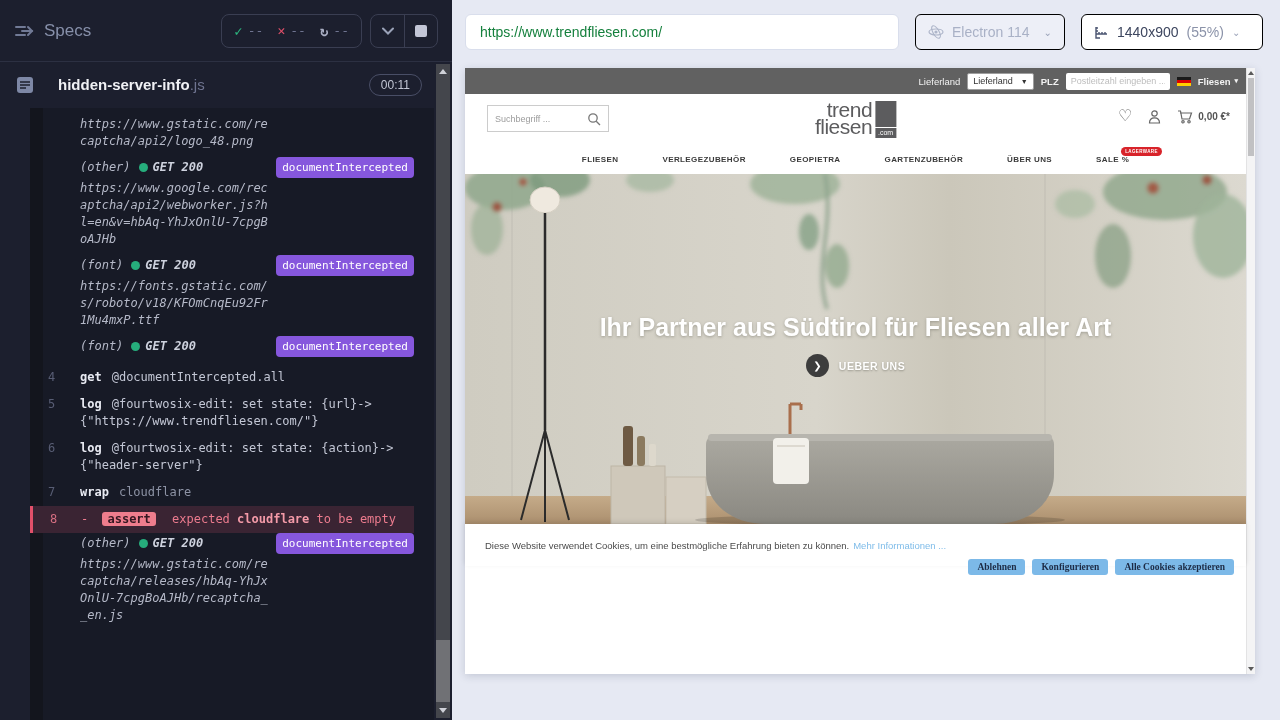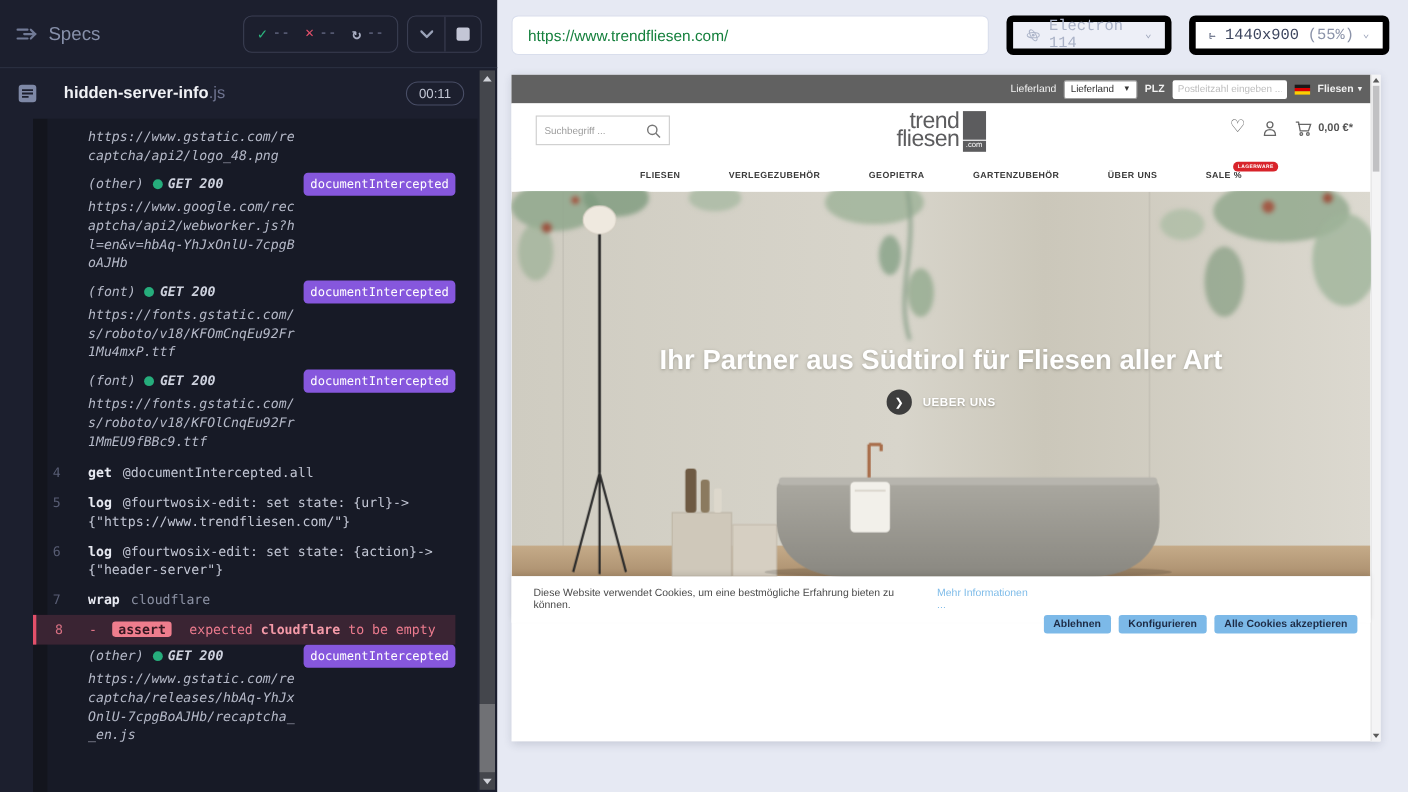--- a/index.html
+++ b/index.html
@@ -51,21 +51,21 @@
   .lp-track { position:absolute; inset:0; background:#44464c; }
   .lp-up { position:absolute; top:5px; left:3px; width:0; height:0; border-left:4px solid transparent; border-right:4px solid transparent; border-bottom:5px solid #cfd1d8; }
   .lp-down { position:absolute; bottom:5px; left:3px; width:0; height:0; border-left:4px solid transparent; border-right:4px solid transparent; border-top:5px solid #cfd1d8; }
   .lp-thumb { position:absolute; left:0; right:0; bottom:16px; height:62px; background:#707175; }
 
   
   .right { flex:1; display:flex; flex-direction:column; }
   .rt-toolbar { display:flex; gap:16px; padding:14px 17px 0 13px; align-items:center; flex:none; }
   .url-box { flex:1; height:36px; background:#fff; border:1px solid #d9deec; border-radius:6px; display:flex; align-items:center; padding:0 14px; }
   .url-box input { border:none; outline:none; width:100%; font-size:14px; color:#15803d; background:transparent; font-family:inherit; }
-  .sel { height:36px; border:6px solid #000000; border-radius:6px; display:flex; align-items:center; gap:8px; padding:0 12px; font-size:14px; flex:none;font-family:Liberation Mono, monospace; }
+  .sel { height:36px; border:1px solid #000000; border-radius:6px; display:flex; align-items:center; gap:8px; padding:0 12px; font-size:14px; flex:none; }
   .sel.browser { background:#edeff7; color:#a9b1c6; width:150px; }
   .sel.viewport { background:#fff; color:#3d465f; width:182px; }
   .vp-dim { color:#8b93a9; }
   .chev { font-size:10px; color:#9aa2b8; margin-left:auto; }
   .chev2 { font-size:10px; color:#9aa2b8; }
 
   .preview { margin:18px 0 0 13px; width:790px; height:606px; background:#fff; box-shadow:0 2px 8px rgba(40,50,80,.18); display:flex; }
   .site { width:781px; display:flex; flex-direction:column; }
 
   .site-topbar { height:26px; background:#616161; display:flex; align-items:center; justify-content:flex-end; gap:7px; padding:0 8px; color:#f2f2f2; font-size:9.5px; flex:none; }
@@ -102,21 +102,21 @@
   .hero svg { position:absolute; inset:0; }
   .hero-title { position:absolute; top:122px; left:0; right:0; text-align:center; color:#fff; font-size:25px; font-weight:bold; text-shadow:0 1px 3px rgba(60,60,50,.35);margin-top:17px; }
   .hero-cta { position:absolute; top:180px; left:0; right:0; display:flex; justify-content:center; align-items:center; gap:10px; cursor:pointer; }
   .cta-circle { width:23px; height:23px; border-radius:50%; background:#3d3d3d; color:#fff; display:flex; align-items:center; justify-content:center; font-size:10px; }
   .cta-label { color:#fff; font-weight:bold; font-size:10.5px; letter-spacing:.5px; text-shadow:0 1px 2px rgba(60,60,50,.4); }
 
   .cookie { height:42px; background:#fff; display:flex; align-items:center; padding:0 12px 0 20px; gap:4px; box-shadow:0 -2px 5px rgba(0,0,0,.10); position:relative; z-index:2; flex:none; }
   .cookie-msg { font-size:9.5px; color:#4a4a4a; }
   .cookie-link { font-size:9.5px; color:#7fbce9; cursor:pointer; }
   .cookie-buttons { margin-left:auto; display:flex; gap:7px; }
-  .cookie-btn { background:#7cb9e8; border:none; border-radius:3px; padding:3px 9px; font-size:9.5px; font-weight:bold; color:#1d2b45; font-family:Liberation Sans, sans-serif; cursor:pointer; white-space:nowrap;margin-top:44px; }
+  .cookie-btn { background:#7cb9e8; border:none; border-radius:3px; padding:3px 9px; font-size:9.5px; font-weight:bold; color:#1d2b45; font-family:Liberation Serif, serif; cursor:pointer; white-space:nowrap;margin-top:44px; }
 
   .site-scroll { width:9px; background:#f4f4f5; border-left:1px solid #e3e3e4; position:relative; flex:none; }
   .ss-up { position:absolute; top:3px; left:1px; width:0; height:0; border-left:3px solid transparent; border-right:3px solid transparent; border-bottom:4px solid #5a5a5a; }
   .ss-down { position:absolute; bottom:3px; left:1px; width:0; height:0; border-left:3px solid transparent; border-right:3px solid transparent; border-top:4px solid #5a5a5a; }
   .ss-thumb { position:absolute; top:10px; left:1px; width:6px; height:78px; background:#c1c1c3; }
 </style>
 </head>
 <body>
 
 <div class="left">
@@ -189,21 +189,20 @@
         </div>
         <div class="req-url">https://fonts.gstatic.com/s/roboto/v18/KFOmCnqEu92Fr1Mu4mxP.ttf</div>
       </div>
       <div class="req">
         <div class="req-meta">
           <span class="req-type">(font)</span>
           <span class="dot"></span>
           <span class="req-method">GET 200</span>
           <span class="badge">documentIntercepted</span>
         </div>
-        <div class="req-url">https://fonts.gstatic.com/s/roboto/v18/KFOlCnqEu92Fr1MmEU9fBBc9.ttf</div>
       </div>
       <div class="cmd">
         <span class="lnum">4</span>
         <span class="cmd-body"><span class="cmd-name">get</span><span class="cmd-args">@documentIntercepted.all</span></span>
       </div>
       <div class="cmd">
         <span class="lnum">5</span>
         <span class="cmd-body"><span class="cmd-name">log</span><span class="cmd-args">@fourtwosix-edit: set state: {url}-&gt; {"https://www.trendfliesen.com/"}</span></span>
       </div>
       <div class="cmd">

